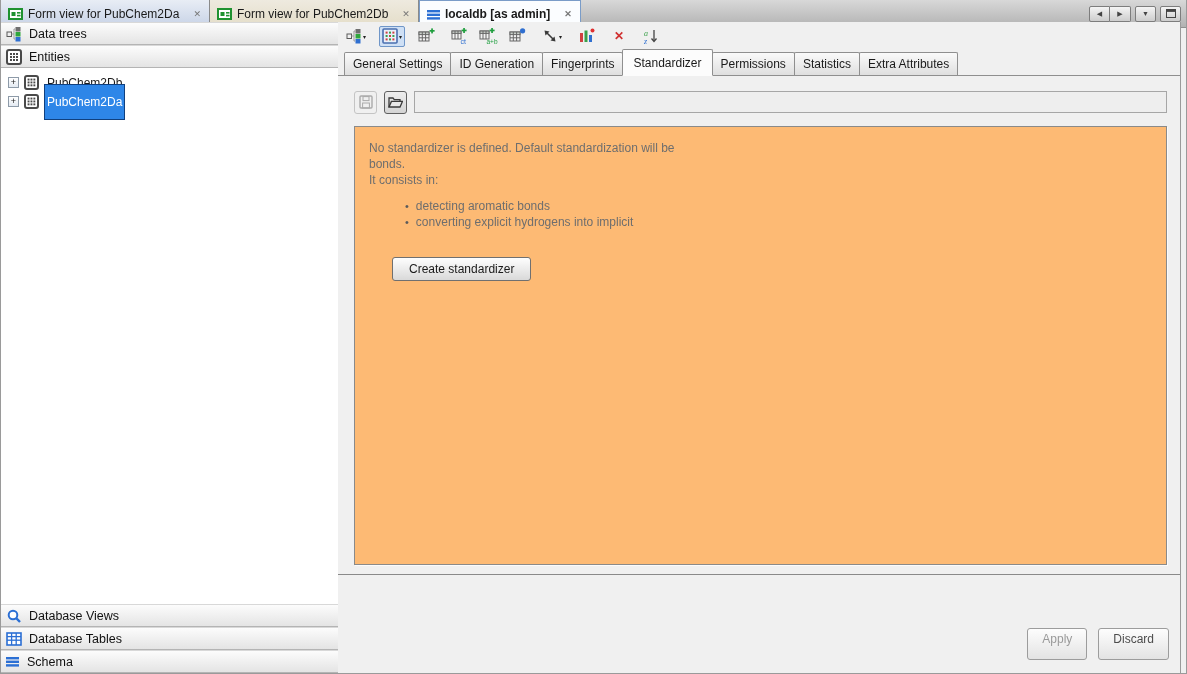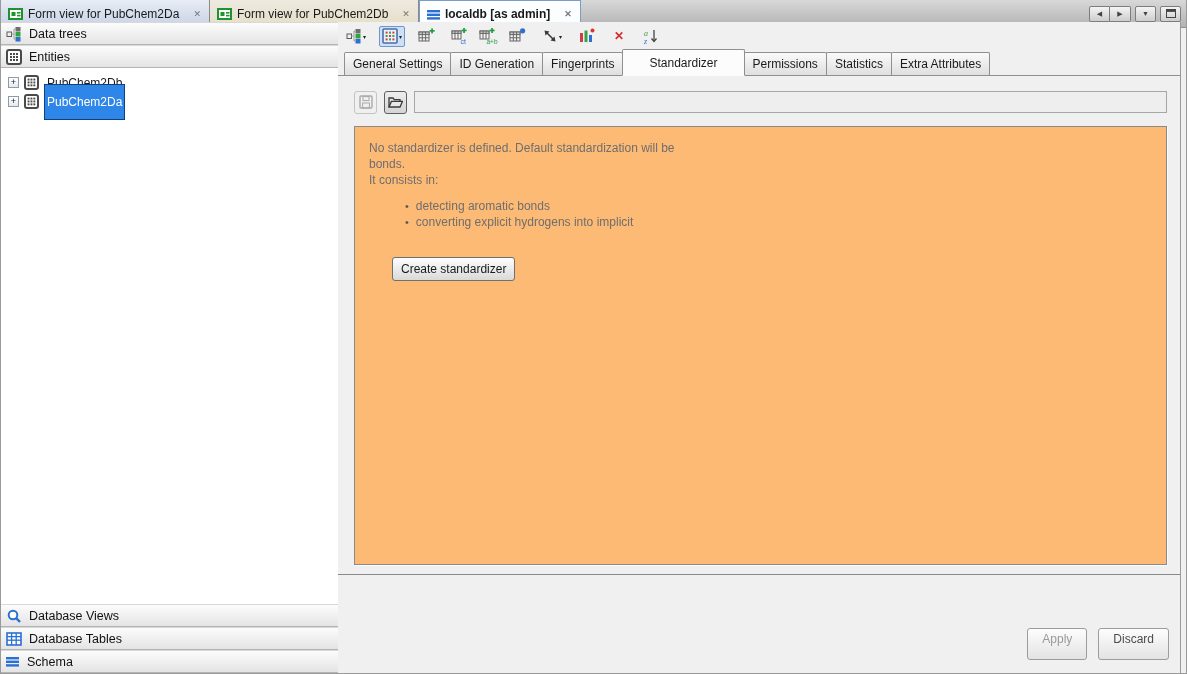--- a/index.html
+++ b/index.html
@@ -82,21 +82,21 @@
   .xglyph { color:#d03030; font-weight:bold; font-size:12px; }
 
   .mtabs { flex:0 0 28px; display:flex; align-items:flex-end; padding-left:6px; border-bottom:1px solid #8f8f8f; }
   .mtab {
     border:1px solid #8f8f8f; border-bottom:none; border-radius:2px 2px 0 0;
     background:linear-gradient(#fafafa,#dfdfdf);
     padding:4px 8px 4px; margin-right:-1px; white-space:nowrap; cursor:default;
   }
   .mtab.active {
     background:#fcfcfc; position:relative; z-index:2;
-    padding:6px 26px 5px; margin-bottom:-1px;
+    padding:6px 10px 5px; margin-bottom:-1px;
     border-bottom:1px solid #fcfcfc;
   }
 
   .fieldrow { flex:0 0 36px; display:flex; align-items:center; gap:7px; margin:8px 13px 0 16px; }
   .iconbtn {
     width:23px; height:23px; border-radius:3px;
     display:flex; align-items:center; justify-content:center;
   }
   .iconbtn.disabled { border:1px solid #c4c4c4; background:#f0f0f0; }
   .iconbtn.enabled  { border:1px solid #5f5f5f; background:linear-gradient(#ededed,#d4d4d4); }
@@ -112,21 +112,21 @@
     padding:13px 0 0 14px; color:#6e6e6e;
   }
   .msgline { line-height:16px; }
   .bullets { margin:10px 0 0 36px; }
   .bulletrow { line-height:16px; display:flex; gap:7px; align-items:center; }
   .bulletdot { color:#5a5a5a; font-size:11px; }
   .createbtn {
     margin:27px 0 0 23px; display:inline-block;
     border:1px solid #707070; border-radius:3px;
     background:linear-gradient(#fefefe,#d9d9d9);
-    padding:4px 8px; color:#1a1a1a; font-size:12px; cursor:default;
+    padding:4px 16px; color:#1a1a1a; font-size:12px; cursor:default;
   }
 
   .footer { flex:0 0 99px; border-top:1px solid #8a8a8a; margin-top:9px; position:relative; background:#f0f0f0; }
   .footer-btns { position:absolute; right:11px; bottom:13px; display:flex; gap:11px; }
   .fbtn {
     height:32px; padding:3px 14px; border:1px solid #9c9c9c; border-radius:3px;
     background:linear-gradient(#fdfdfd,#e3e3e3); font-size:12px; cursor:default;
   }
   .fbtn.apply { color:#9a9a9a; }
   .fbtn.discard { color:#4c4c4c; }

